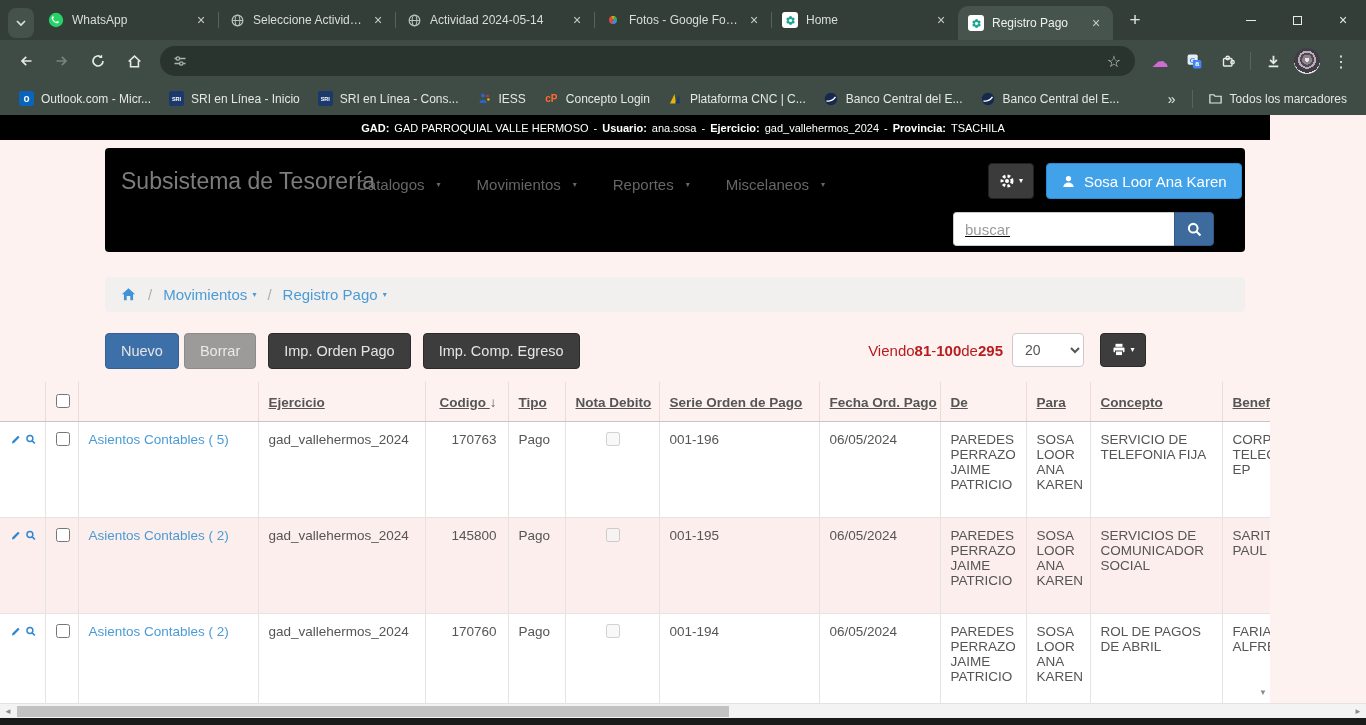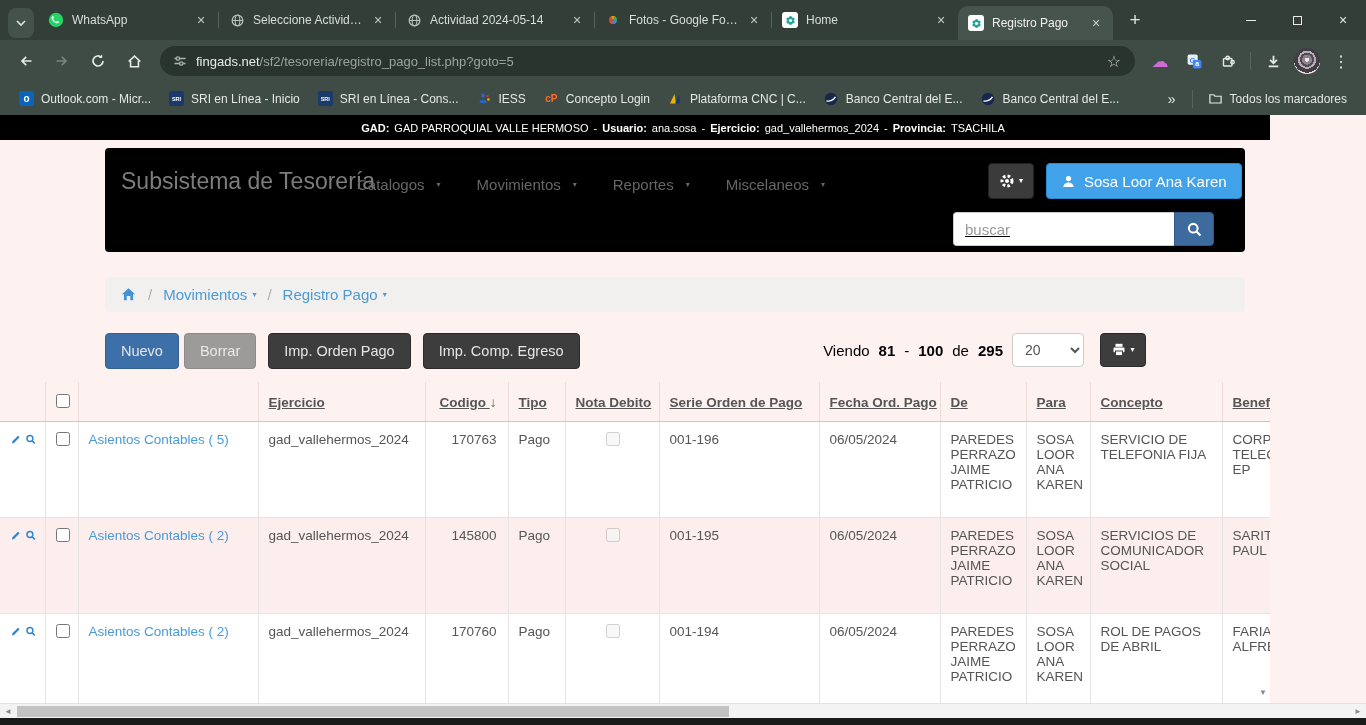--- a/index.html
+++ b/index.html
@@ -66,21 +66,21 @@
   .breadcrumb { position:absolute; left:105px; top:162px; width:1140px; height:35px; background:#f2f0ef; border-radius:4px; display:flex; align-items:center; padding-left:15px; gap:11px; font-size:15px; }
   .bc-link { color:#4a9bd5; display:flex; align-items:center; gap:5px; }
   .bc-sep { color:#adadad; }
 
   .actions-row { position:absolute; left:105px; top:218px; display:flex; align-items:center; }
   .btn { height:36px; border-radius:4px; font-size:14.5px; display:flex; align-items:center; padding:0 15px; color:#e5e5e5; font-family:"Liberation Sans", sans-serif; }
   .btn-primary { background:#3d6fa8; border:1px solid #35608f; margin-right:5px; }
   .btn-disabled { background:#9d9a9a; border:1px solid #8d8a8a; color:#e9e9e9; margin-right:12px; }
   .btn-dark { background:#3d3d3d; border:1px solid #2b2b2b; margin-right:12px; }
   .pager { position:absolute; right:124px; top:218px; display:flex; align-items:center; }
-  .viendo { font-size:15px; color:#000000; display:flex; gap:9px; margin-right:9px; }
+  .viendo { font-size:15px; color:#b91c1c; display:flex; gap:0; margin-right:9px; }
   .page-size { width:72px; height:34px; border:1px solid #ccc; border-radius:4px; font-size:14px; color:#555; padding-left:8px; background:#fff; margin-right:16px; font-family:"Liberation Sans", sans-serif; }
   .print-btn { width:46px; height:34px; background:#3d3d3d; border:1px solid #2b2b2b; border-radius:4px; display:flex; align-items:center; justify-content:center; gap:3px; color:#fff; }
 
   
   .table-wrap { position:absolute; left:0; top:267px; width:1366px; height:321px; overflow:hidden; }
   table { width:1440px; border-collapse:collapse; table-layout:fixed; font-size:13.5px; color:#555; }
   th { text-align:left; font-weight:bold; text-decoration:underline; color:#555; padding:12px 8px 10px 10px; border-bottom:1px solid #c9c6c5; border-right:1px solid #ecdbd8; background:#fdf2f0; white-space:nowrap; overflow:hidden; }
   td { vertical-align:top; padding:10px 8px 0 10px; border-right:1px solid #e6e3e2; border-bottom:1px solid #e6e3e2; overflow:hidden; }
   tr.r-odd td { background:#fff; height:96px; }
   tr.r-even td { background:#fceeec; height:96px; }
@@ -232,21 +232,20 @@
           <path d="M2.5 8 8 3l5.5 5 M4.3 7.4 V13 h7.4 V7.4" fill="none" stroke="#e6e9e7" stroke-width="1.5"></path>
         </svg>
     </div>
 
     <div class="url-pill">
       <svg width="16" height="16" viewBox="0 0 16 16">
           <path d="M2.5 5.5h1.7 M7.8 5.5h5.7 M2.5 10.5h5.6 M11.1 10.5h2.4" stroke="#aab3ad" stroke-width="1.4"></path>
           <circle cx="5.9" cy="5.5" r="1.7" fill="none" stroke="#aab3ad" stroke-width="1.3"></circle>
           <circle cx="9.3" cy="10.5" r="1.7" fill="none" stroke="#aab3ad" stroke-width="1.3"></circle>
         </svg>
-      <span class="url-text"><span class="url-domain">fingads.net</span><span class="url-path">/sf2/tesoreria/registro_pago_list.php?goto=5</span></span>
       <span class="pill-spacer"></span>
       <span class="star-ico">☆</span>
     </div>
 
     <div class="ext-ico">
         <span class="cloud-glyph">☁</span>
       </div>
     <div class="ext-ico">
       <svg width="17" height="17" viewBox="0 0 16 16">
           <rect x="1.5" y="1.5" width="9.5" height="9.5" rx="1.5" fill="#e9edf2"></rect>

